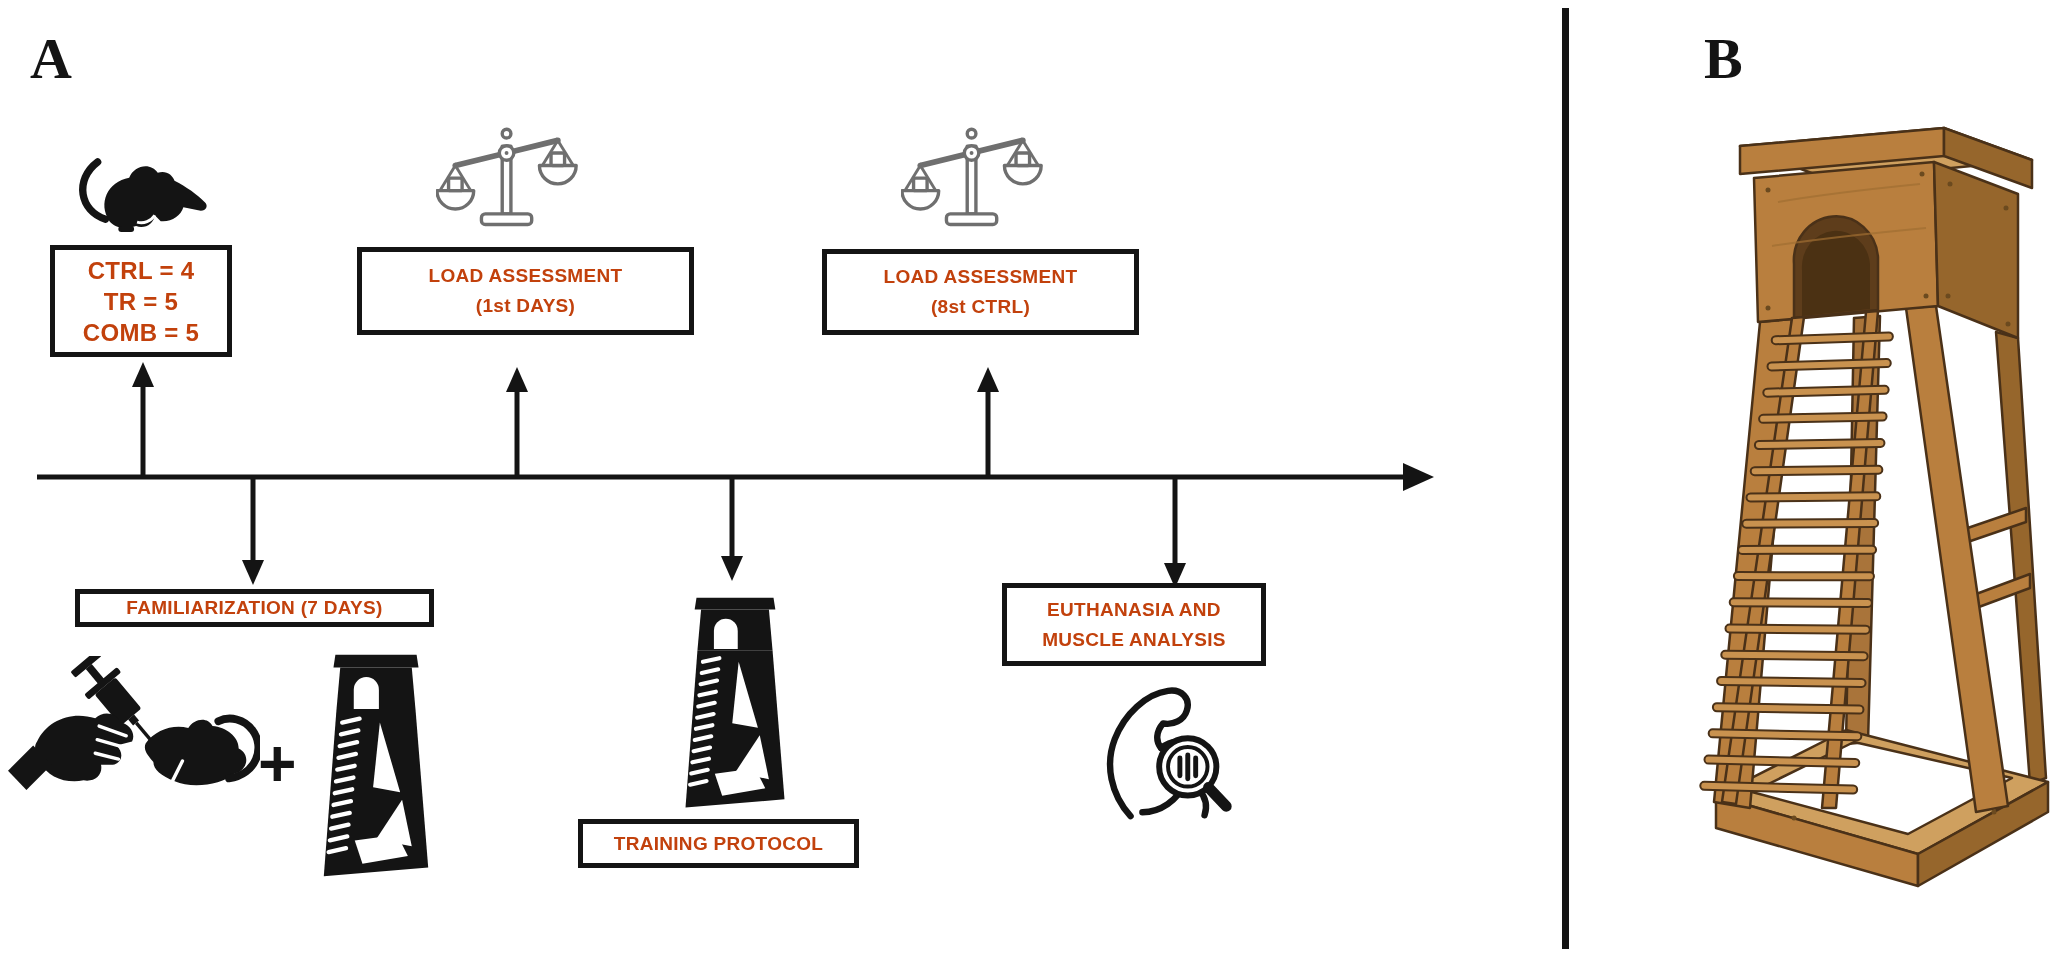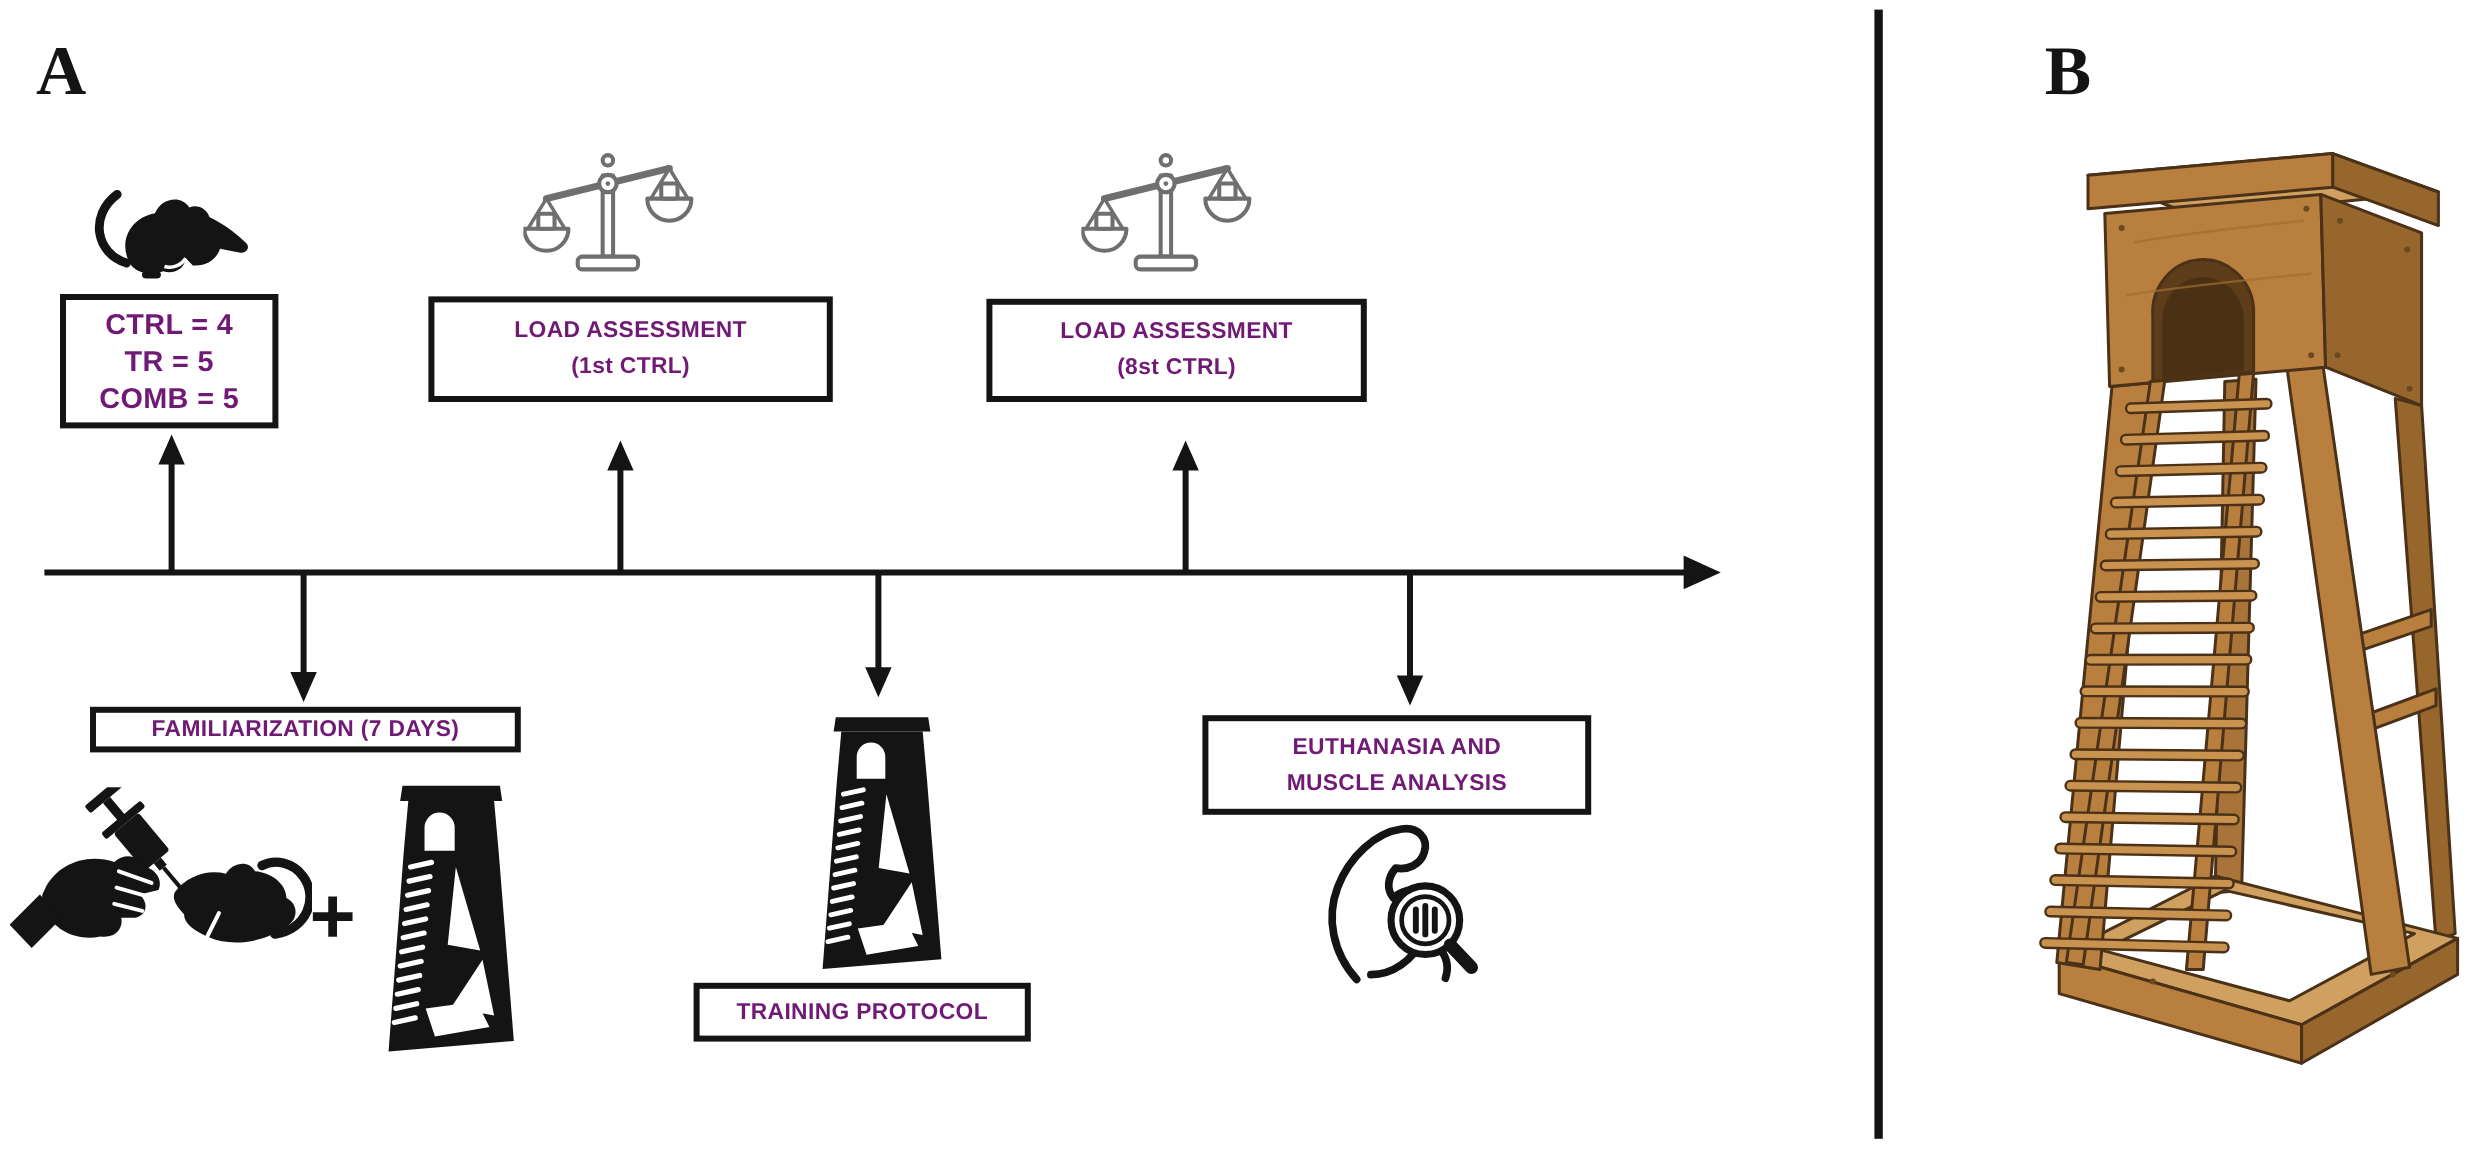--- a/index.html
+++ b/index.html
@@ -4,21 +4,21 @@
 <style>
   html,body{margin:0;padding:0;background:#ffffff;}
   body{width:2056px;height:965px;position:relative;overflow:hidden;
        font-family:"Liberation Sans",sans-serif;}
   .abs{position:absolute;}
   .panel-label{position:absolute;font-family:"Liberation Serif",serif;
        font-weight:bold;font-size:58px;color:#141414;line-height:1;}
   .fbox{position:absolute;border:5px solid #141414;background:#fff;
        box-sizing:border-box;display:flex;flex-direction:column;
        align-items:center;justify-content:center;text-align:center;
-       font-weight:bold;color:#701a75;}
+       font-weight:bold;color:#c2410c;}
   .fbox .ln{font-size:19px;line-height:30px;white-space:nowrap;letter-spacing:.3px;}
   #groups-box .ln{font-size:24px;line-height:31px;}
   .plus{position:absolute;font-size:66px;font-weight:bold;color:#141414;line-height:1;}
   svg{display:block;}
 </style>
 </head>
 <body>
 
 <svg width="0" height="0" style="position:absolute" aria-hidden="true">
   <defs>
@@ -109,21 +109,21 @@
 
 <svg class="abs" style="left:436px;top:122px" width="145" height="118" viewBox="0 0 150 120">
     <use href="#scale-sym"></use>
   </svg>
 <svg class="abs" style="left:901px;top:122px" width="145" height="118" viewBox="0 0 150 120">
     <use href="#scale-sym"></use>
   </svg>
 
 <div class="fbox" style="left:357px;top:247px;width:337px;height:88px">
   <div class="ln">LOAD ASSESSMENT</div>
-  <div class="ln">(1st CTRL)</div>
+  <div class="ln">(1st DAYS)</div>
 </div>
 <div class="fbox" style="left:822px;top:249px;width:317px;height:86px">
   <div class="ln">LOAD ASSESSMENT</div>
   <div class="ln">(8st CTRL)</div>
 </div>
 
 <div class="fbox" style="left:75px;top:589px;width:359px;height:38px">
   <div class="ln">FAMILIARIZATION (7 DAYS)</div>
 </div>
 
@@ -154,21 +154,21 @@
     <use href="#tower-sil"></use>
   </svg>
 <svg class="abs" style="left:679px;top:594px" width="112" height="220" viewBox="0 0 120 240">
     <use href="#tower-sil"></use>
   </svg>
 
 <div class="fbox" style="left:578px;top:819px;width:281px;height:49px">
   <div class="ln">TRAINING PROTOCOL</div>
 </div>
 
-<div class="fbox" style="left:1002px;top:596px;width:324px;height:83px">
+<div class="fbox" style="left:1002px;top:583px;width:264px;height:83px">
   <div class="ln">EUTHANASIA AND</div>
   <div class="ln">MUSCLE ANALYSIS</div>
 </div>
 
 <svg class="abs" style="left:1097px;top:680px" width="148" height="148" viewBox="0 0 150 150">
   <g fill="none" stroke="#141414" stroke-width="6.5" stroke-linecap="round" stroke-linejoin="round">
     <path d="M34,138 C14,116 8,86 18,60 C28,34 50,14 72,11 C86,9 95,19 91,31 C88,41 77,46 67,44 C60,52 59,62 65,69"></path>
     <path d="M65,69 C75,61 88,60 97,66 C106,72 109,82 105,91 C102,98 96,103 89,104"></path>
     <path d="M89,104 C82,122 64,134 46,134"></path>
     <path d="M104,112 C110,119 112,128 109,137"></path>

